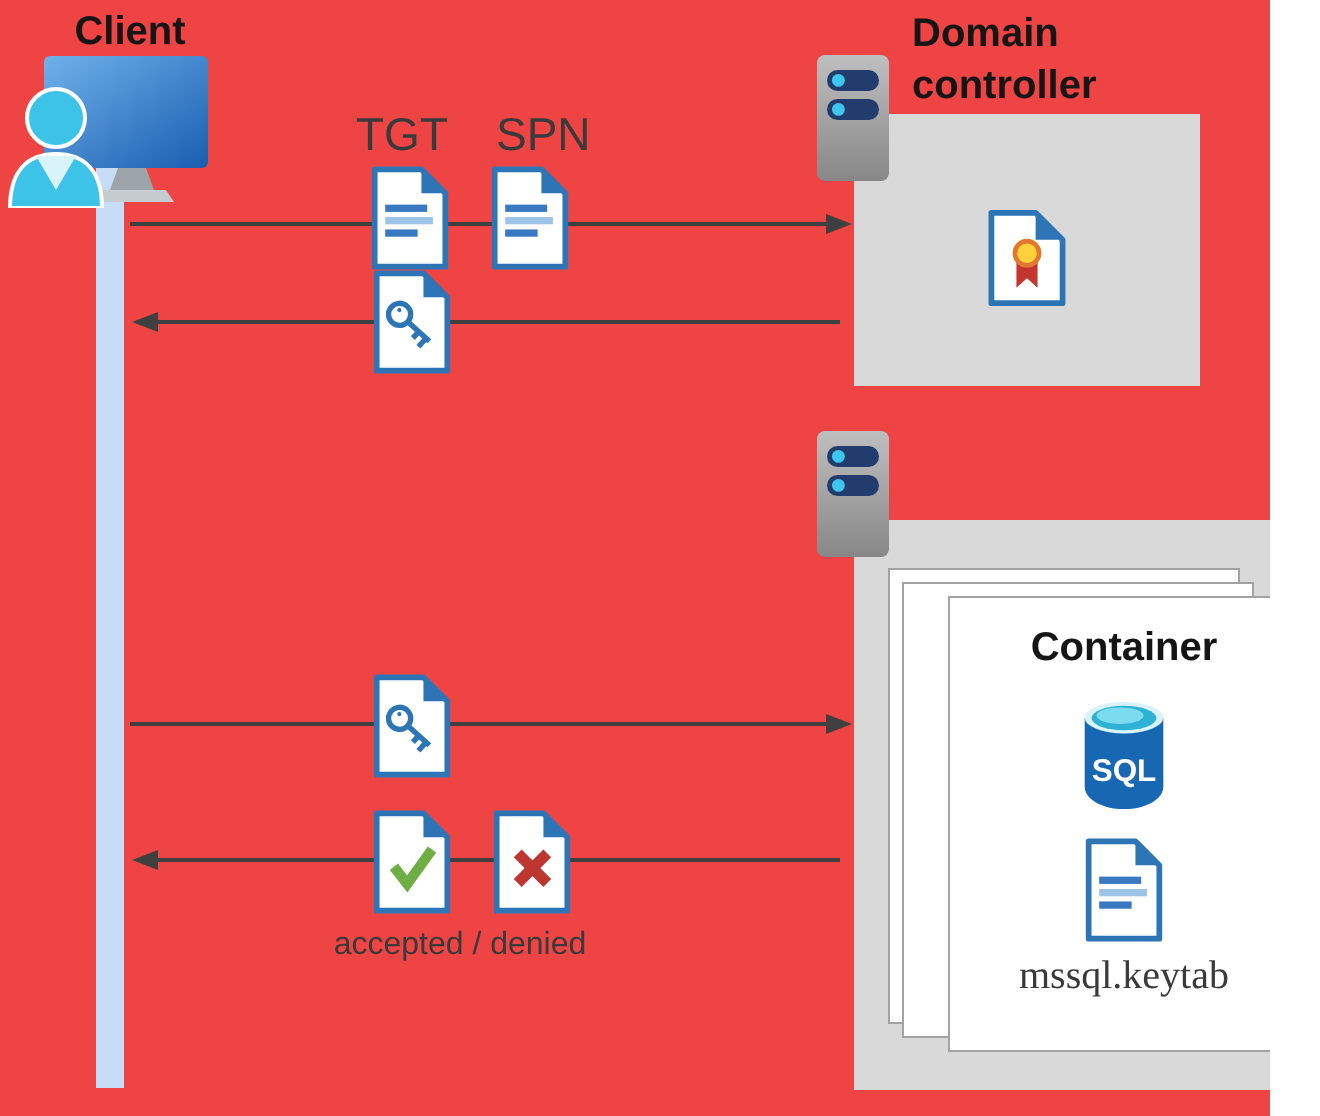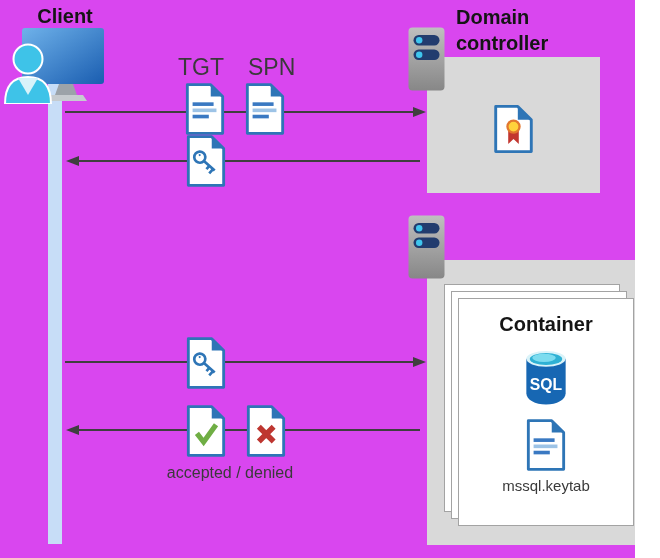--- a/index.html
+++ b/index.html
@@ -1,31 +1,31 @@
 <!DOCTYPE html>
 <html><head>
 <meta charset="utf-8">
 <style>
   html,body{margin:0;padding:0;background:#fff;}
-  .canvas{position:relative;width:635px;height:558px;background:#d946ef;overflow:hidden;
+  .canvas{position:relative;width:635px;height:558px;background:#ef4444;overflow:hidden;
           font-family:"Liberation Sans",sans-serif;color:#1a1a1a;}
   .abs{position:absolute;}
   .hdr{font-weight:bold;font-size:20px;color:#151515;line-height:26px;}
   .lbl{font-size:23px;color:#3a3a3a;}
   .band{background:#C7DDF7;}
   .graybox{background:#D9D9D9;}
   .card{background:#fff;border:1px solid #A3A3A3;box-sizing:border-box;}
   .h-line{position:absolute;height:2px;background:#3F3F3F;}
   .ah-right{position:absolute;width:0;height:0;border-top:5px solid transparent;
             border-bottom:5px solid transparent;border-left:13px solid #3F3F3F;}
   .ah-left{position:absolute;width:0;height:0;border-top:5px solid transparent;
            border-bottom:5px solid transparent;border-right:13px solid #3F3F3F;}
   .ctr{text-align:center;}
   svg{display:block;}
-  .cardcol{display:flex;flex-direction:column;align-items:center;}
+  .cardcol{display:flex;flex-direction:column;align-items:center;margin-left:16px;}
 </style>
 </head>
 <body>
 
 <div class="canvas">
 
   <svg width="0" height="0" style="position:absolute" aria-hidden="true">
     <defs>
       <linearGradient id="gradMon" x1="0" y1="0" x2="1" y2="1">
         <stop offset="0" stop-color="#6FB2EA"></stop>
@@ -130,21 +130,21 @@
       <ellipse cx="22" cy="10.2" rx="16.5" ry="6.2" fill="#2FB1D4"></ellipse>
       <ellipse cx="20" cy="9" rx="12" ry="4.2" fill="#7CDCEF"></ellipse>
       <text x="22" y="42" text-anchor="middle" font-size="16" font-weight="bold" fill="#fff" font-family="Liberation Sans, sans-serif">SQL</text>
     </svg>
     <svg style="margin-top:12px;" width="42" height="54" viewBox="0 0 44 56">
       <use href="#sym-page"></use>
       <rect x="9" y="21" width="22" height="3.8" fill="#3A79C2"></rect>
       <rect x="9" y="27.5" width="25" height="3.8" fill="#9DC3E6"></rect>
       <rect x="9" y="34" width="17" height="3.8" fill="#3A79C2"></rect>
     </svg>
-    <div class="lbl" style="margin-top:5px;font-size:15px;">mssql.keytab</div>
+    <div class="lbl" style="margin-top:5px;font-size:20px;font-family:Liberation Serif, serif;">mssql.keytab</div>
   </div>
 
   <svg class="abs" style="left:185px;top:336px;" width="42" height="54" viewBox="0 0 44 56">
     <use href="#sym-page"></use>
     <g transform="translate(15.5,24) rotate(42)" stroke="#2E75B6" stroke-width="2.8" fill="none">
       <circle r="5.8"></circle>
       <circle cx="-1.6" cy="-1.6" r="1.1" fill="#2E75B6" stroke="none"></circle>
       <path d="M5.8 0 H21 M13.5 0 V4.6 M18.7 0 V6"></path>
     </g>
   </svg>

